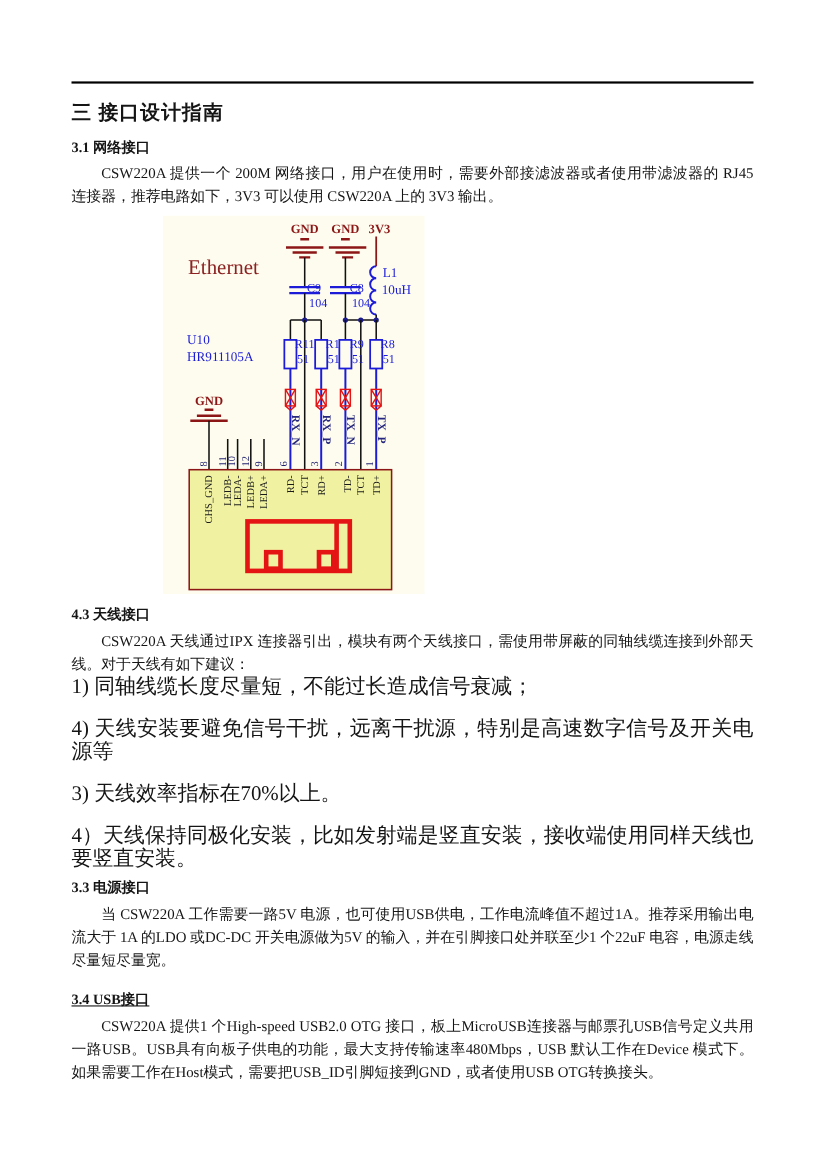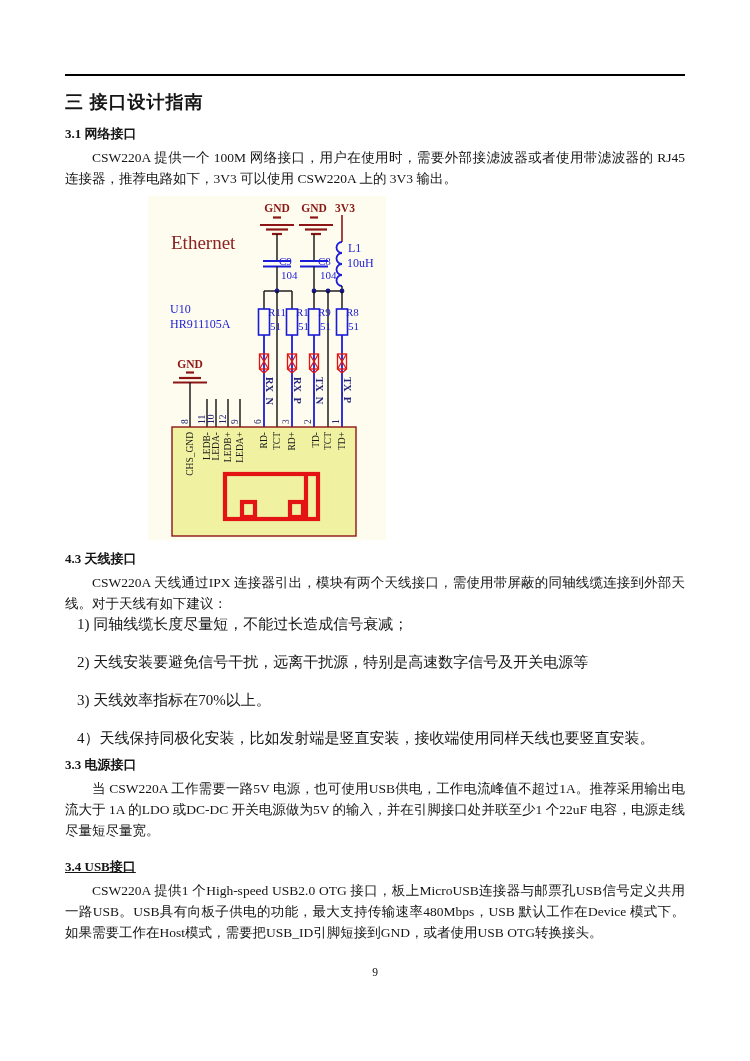--- a/index.html
+++ b/index.html
@@ -29,22 +29,22 @@
   }
   .sec-heading.mt14{margin-top:6px;}
   .sec-heading.mt16{margin-top:16px;text-decoration:underline;}
   .body-para{
     margin:3px 0 0 0;
     font-size:13.5px;line-height:21px;
     text-align:justify;
     text-indent:2em;
   }
   .list-item{
-    margin:0 0 17px 12px;
-    font-size:15px;line-height:21px;
+    margin:0 0 17px 0;
+    font-size:19px;line-height:21px;
     text-align:justify;
   }
   .list-item:first-child{margin-top:0;}
   .list-item:last-child{margin-bottom:0;font-family:Liberation Serif, serif;}
   .schematic-wrap{
     position:relative;
     margin-top:7px;
     height:344px;
   }
   .schematic-svg{
@@ -76,21 +76,21 @@
 <body>
 
 <div class="page">
   <div class="content">
 
     <hr class="top-rule">
 
     <h1 class="doc-title">三 接口设计指南</h1>
 
     <div class="sec-heading">3.1 网络接口</div>
-    <p class="body-para">CSW220A 提供一个 100M 网络接口，用户在使用时，需要外部接滤波器或者使用带滤波器的 RJ45 连接器，推荐电路如下，3V3 可以使用 CSW220A 上的 3V3 输出。</p>
+    <p class="body-para">CSW220A 提供一个 200M 网络接口，用户在使用时，需要外部接滤波器或者使用带滤波器的 RJ45 连接器，推荐电路如下，3V3 可以使用 CSW220A 上的 3V3 输出。</p>
 
     <div class="schematic-wrap">
       <svg class="schematic-svg" width="238" height="344" viewBox="0 0 238 344" xmlns="http://www.w3.org/2000/svg">
 
         <rect x="0" y="0" width="238" height="344" fill="#fdfcee"></rect>
 
         <text x="23" y="53" class="t-eth">Ethernet</text>
 
         <g>
           <text x="129" y="16" text-anchor="middle" class="t-pwr">GND</text>
@@ -260,21 +260,21 @@
           <rect x="94" y="306" width="13" height="15" class="fp"></rect>
           <rect x="142" y="306" width="13" height="15" class="fp"></rect>
         </g>
       </svg>
     </div>
 
     <div class="sec-heading">4.3 天线接口</div>
     <p class="body-para">CSW220A 天线通过IPX 连接器引出，模块有两个天线接口，需使用带屏蔽的同轴线缆连接到外部天线。对于天线有如下建议：</p>
     <div>
       <div class="list-item">1) 同轴线缆长度尽量短，不能过长造成信号衰减；</div>
-      <div class="list-item">2) 天线安装要避免信号干扰，远离干扰源，特别是高速数字信号及开关电源等</div>
+      <div class="list-item">4) 天线安装要避免信号干扰，远离干扰源，特别是高速数字信号及开关电源等</div>
       <div class="list-item">3) 天线效率指标在70%以上。</div>
       <div class="list-item">4）天线保持同极化安装，比如发射端是竖直安装，接收端使用同样天线也要竖直安装。</div>
     </div>
 
     <div class="sec-heading mt14">3.3 电源接口</div>
     <p class="body-para">当 CSW220A 工作需要一路5V 电源，也可使用USB供电，工作电流峰值不超过1A。推荐采用输出电流大于 1A 的LDO 或DC-DC 开关电源做为5V 的输入，并在引脚接口处并联至少1 个22uF 电容，电源走线尽量短尽量宽。</p>
 
     <div class="sec-heading mt16">3.4 USB接口</div>
     <p class="body-para">CSW220A 提供1 个High-speed USB2.0 OTG 接口，板上MicroUSB连接器与邮票孔USB信号定义共用一路USB。USB具有向板子供电的功能，最大支持传输速率480Mbps，USB 默认工作在Device 模式下。如果需要工作在Host模式，需要把USB_ID引脚短接到GND，或者使用USB OTG转换接头。</p>
 

